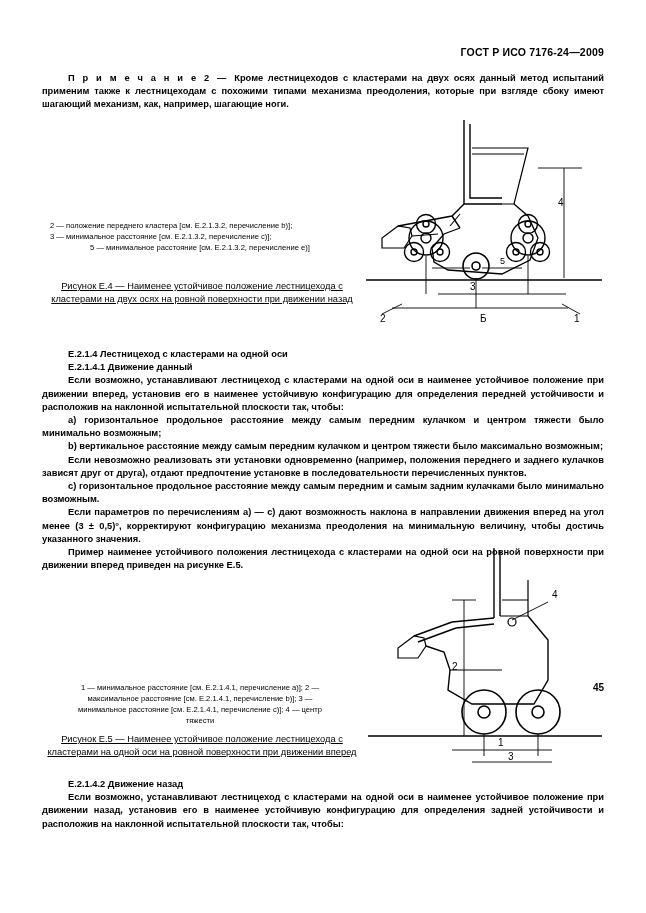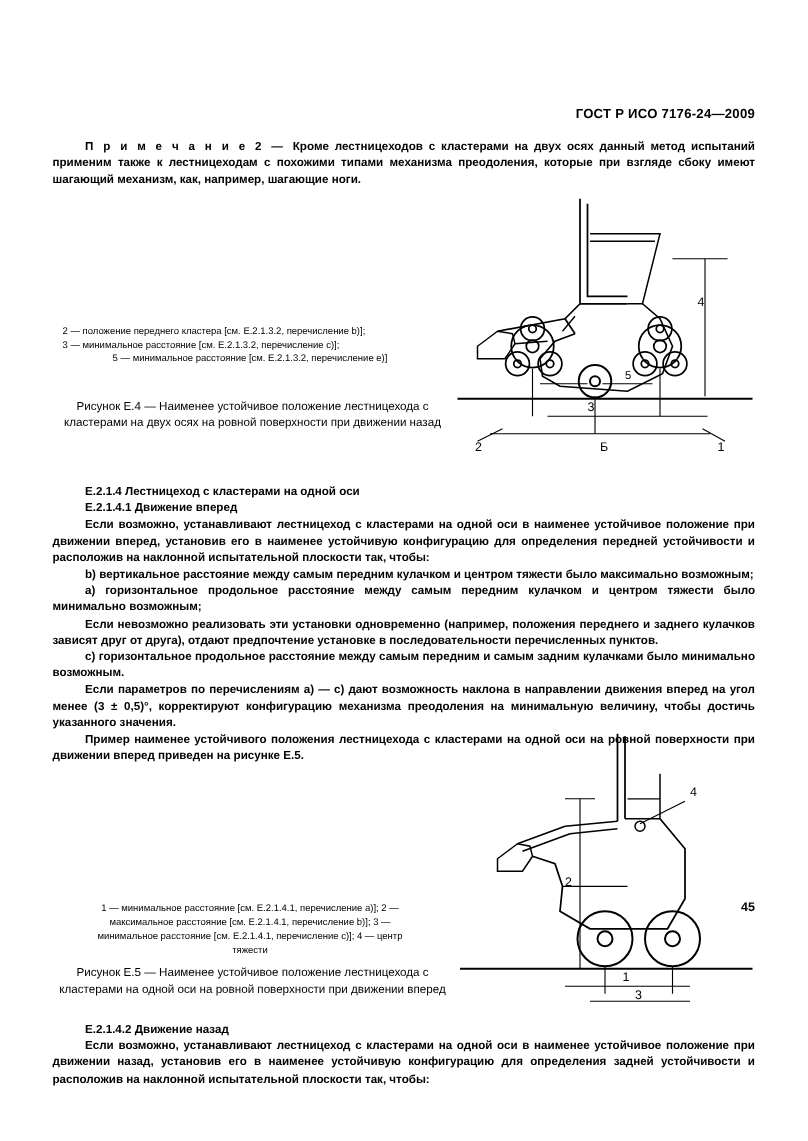--- a/index.html
+++ b/index.html
@@ -7,21 +7,21 @@
     width:646px;height:913px;
     background:#ffffff;
     font-family:"Liberation Sans", sans-serif;
     color:#000;
     position:relative;
     overflow:hidden;
   }
   .page{
     position:absolute;
     left:0;top:0;
-    width:646px;height:744px;margin-top:39px;
+    width:646px;height:744px;
   }
   .header{
     position:absolute;
     top:46px;right:42px;
     font-size:10.5px;
     font-weight:bold;
     letter-spacing:0.2px;
   }
   .body-text{
     position:absolute;
@@ -41,20 +41,21 @@
     line-height:11px;
   }
   .cap-left-1{
     left:50px;top:220px;width:300px;
   }
   .figcap{
     position:absolute;
     font-size:9.3px;
     line-height:13px;
     text-align:center;
+    text-decoration:underline;
   }
   .figcap-1{left:42px;top:280px;width:320px;}
   .sec-block-1{top:348px;}
   .para{margin:0;}
   .cap-left-2{
     left:50px;top:682px;width:300px;text-align:center;
   }
   .figcap-2{left:42px;top:733px;width:320px;}
   .sec-block-2{top:778px;}
   .pageno{
@@ -154,24 +155,24 @@
   <div class="caption cap-left-1">
     <p class="line-s">2 — положение переднего кластера [см. Е.2.1.3.2, перечисление b)];</p>
     <p class="line-s">3 — минимальное расстояние [см. Е.2.1.3.2, перечисление c)];</p>
     <p class="line-s" style="text-align:center">5 — минимальное расстояние [см. Е.2.1.3.2, перечисление e)]</p>
   </div>
 
   <div class="figcap figcap-1">Рисунок Е.4 — Наименее устойчивое положение лестницехода с кластерами на двух осях на ровной поверхности при движении назад</div>
 
   <div class="body-text sec-block-1">
     <p class="para indent">Е.2.1.4 Лестницеход с кластерами на одной оси</p>
-    <p class="para indent">Е.2.1.4.1 Движение вперед</p>
+    <p class="para indent">Е.2.1.4.1 Движение данный</p>
     <p class="para indent">Если возможно, устанавливают лестницеход с кластерами на одной оси в наименее устойчивое положение при движении вперед, установив его в наименее устойчивую конфигурацию для определения передней устойчивости и расположив на наклонной испытательной плоскости так, чтобы:</p>
+    <p class="para indent">a) горизонтальное продольное расстояние между самым передним кулачком и центром тяжести было минимально возможным;</p>
     <p class="para indent">b) вертикальное расстояние между самым передним кулачком и центром тяжести было максимально возможным;</p>
-    <p class="para indent">a) горизонтальное продольное расстояние между самым передним кулачком и центром тяжести было минимально возможным;</p>
     <p class="para indent">Если невозможно реализовать эти установки одновременно (например, положения переднего и заднего кулачков зависят друг от друга), отдают предпочтение установке в последовательности перечисленных пунктов.</p>
     <p class="para indent">c) горизонтальное продольное расстояние между самым передним и самым задним кулачками было минимально возможным.</p>
     <p class="para indent">Если параметров по перечислениям a) — c) дают возможность наклона в направлении движения вперед на угол менее (3 ± 0,5)°, корректируют конфигурацию механизма преодоления на минимальную величину, чтобы достичь указанного значения.</p>
     <p class="para indent">Пример наименее устойчивого положения лестницехода с кластерами на одной оси на ровной поверхности при движении вперед приведен на рисунке Е.5.</p>
   </div>
 
   <div class="fig fig2">
     <svg width="260" height="230" viewBox="0 0 260 230">
       <g fill="none" stroke="#000" stroke-width="1.4">
 

